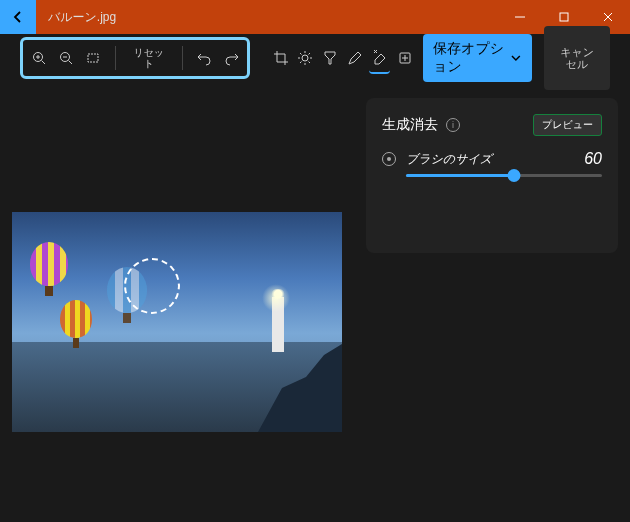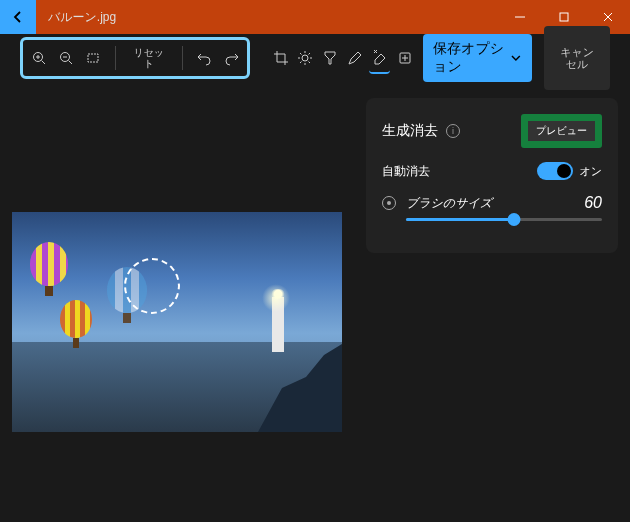--- a/index.html
+++ b/index.html
@@ -29,21 +29,21 @@
 .balloon { position: absolute; border-radius: 50% 50% 48% 48%; }
 .b1 { left: 18px; top: 30px; width: 38px; height: 44px; background: repeating-linear-gradient(90deg, #b048d0 0 6px, #f0d848 6px 12px); }
 .b1::after, .b2::after, .b3::after { content:''; position: absolute; left: 40%; top: 100%; width: 20%; height: 10px; background: #5a3a1a; }
 .b2 { left: 48px; top: 88px; width: 32px; height: 38px; background: repeating-linear-gradient(90deg, #d06830 0 5px, #f0d820 5px 10px); }
 .b3 { left: 95px; top: 55px; width: 40px; height: 46px; background: repeating-linear-gradient(90deg, rgba(80,160,220,0.6) 0 8px, rgba(230,240,250,0.6) 8px 16px); opacity: 0.85; }
 .sel-circle { position: absolute; left: 112px; top: 46px; width: 56px; height: 56px; border: 2px dashed #fff; border-radius: 50%; }
 .side-panel { width: 252px; background: #222; margin: 16px 12px; border-radius: 8px; padding: 16px; height: 155px; }
 .panel-title-row { display: flex; align-items: center; gap: 8px; margin-bottom: 14px; }
 .panel-title { font-size: 14px; font-weight: 500; }
 .info-icon { width: 14px; height: 14px; border: 1px solid #999; border-radius: 50%; font-size: 9px; display: flex; align-items: center; justify-content: center; color: #999; }
-.preview-btn { background: #333; border: 7px solid #15803d; font-size: 10px; padding: 3px 8px; border-radius: 3px; cursor: pointer; margin-left: auto; }
+.preview-btn { background: #333; border: 1px solid #15803d; font-size: 10px; padding: 3px 8px; border-radius: 3px; cursor: pointer; margin-left: auto; }
 .row { display: flex; align-items: center; margin-bottom: 14px; font-size: 12px; }
 .toggle { width: 36px; height: 18px; background: #3aa8ff; border-radius: 9px; position: relative; margin-left: auto; margin-right: 6px; cursor: pointer; }
 .toggle::after { content:''; position: absolute; right: 2px; top: 2px; width: 14px; height: 14px; background: #000; border-radius: 50%; }
 .toggle-lbl { font-size: 11px; }
 .slider-row { display: flex; align-items: center; gap: 10px; }
 .target-icon { width: 14px; height: 14px; border: 1.5px solid #aaa; border-radius: 50%; position: relative; }
 .target-icon::after { content:''; position: absolute; left: 4px; top: 4px; width: 4px; height: 4px; background: #aaa; border-radius: 50%; }
 .slider-lbl { font-size: 12px; line-height: 11px; text-align: center; font-style: italic; }
 .slider-val { margin-left: auto; font-size: 16px; font-style: italic; }
 .slider-track { height: 3px; background: #555; border-radius: 2px; position: relative; margin: 6px 0 0 24px; }
@@ -183,25 +183,20 @@
       <div class="balloon b3"></div>
       <div class="sel-circle"></div>
     </div>
   </div>
   <div class="side-panel">
     <div class="panel-title-row">
       <span class="panel-title">生成消去</span>
       <span class="info-icon">i</span>
       <span class="preview-btn">プレビュー</span>
     </div>
-    <div class="row">
-      <span>自動消去</span>
-      <div class="toggle"></div>
-      <span class="toggle-lbl">オン</span>
-    </div>
     <div class="slider-row">
       <div class="target-icon"></div>
       <span class="slider-lbl">ブラシのサイズ</span>
       <span class="slider-val">60</span>
     </div>
     <div class="slider-track">
       <div class="slider-fill" style="width:55%"></div>
       <div class="slider-thumb" style="left:55%"></div>
     </div>
   </div>

